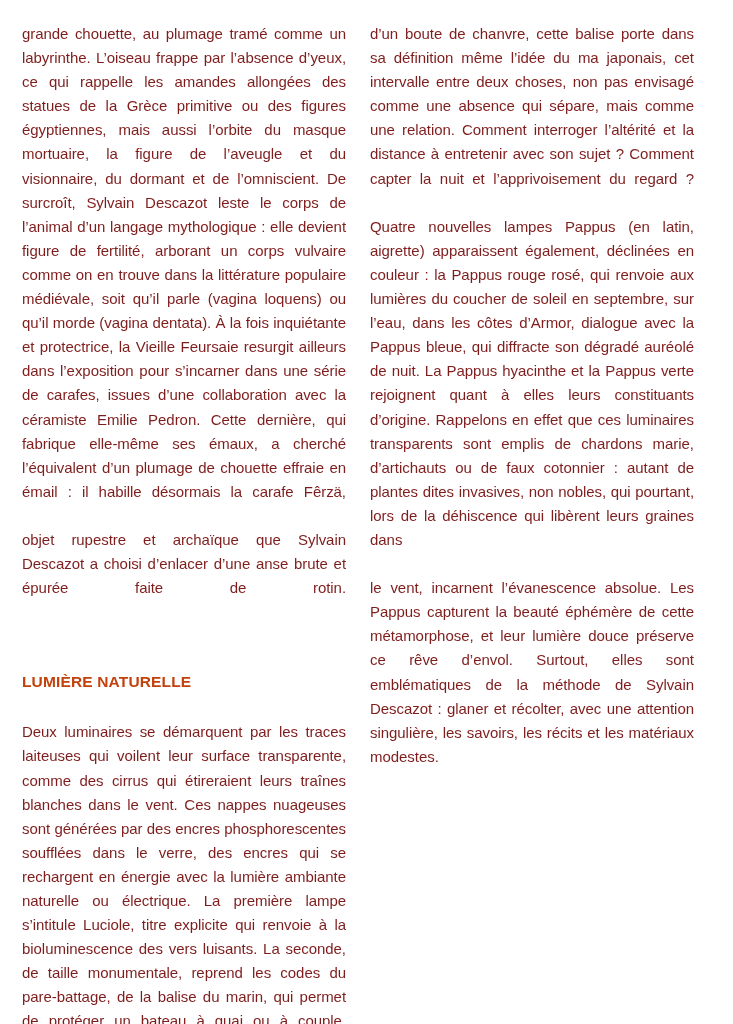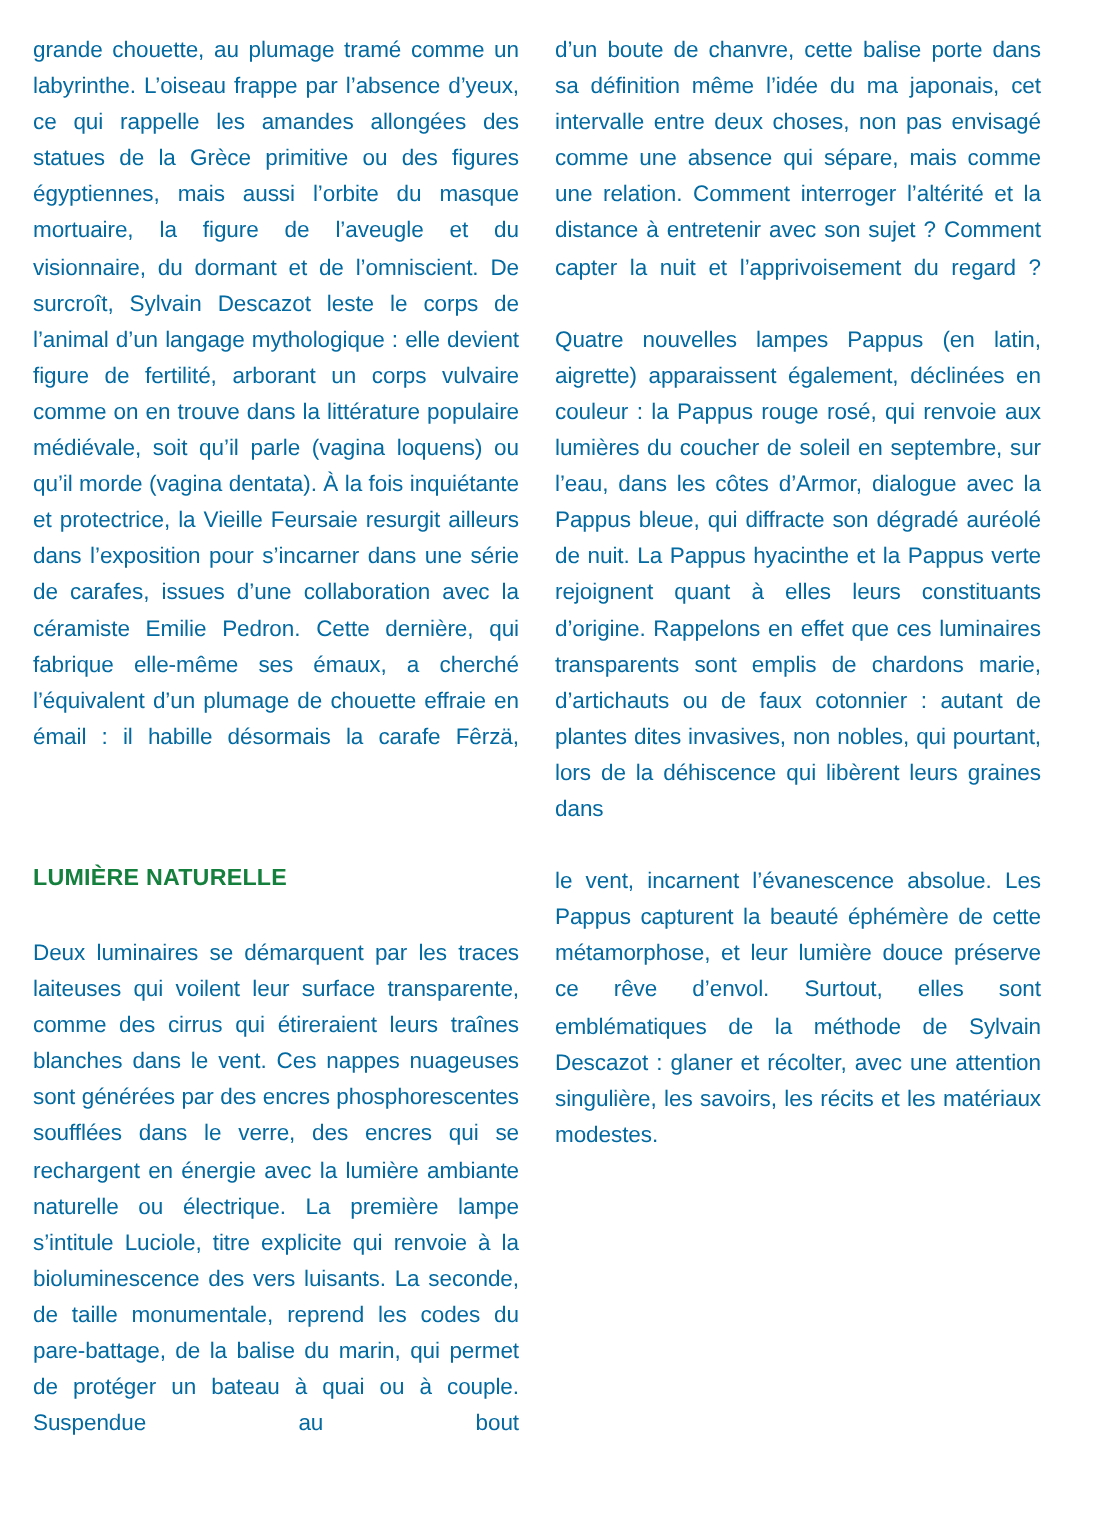--- a/index.html
+++ b/index.html
@@ -33,21 +33,21 @@
 
   .column {
     width: 324px;
     flex: 0 0 324px;
   }
 
   p.body-text {
     margin: 0;
     font-size: 15px;
     line-height: 24.1px;
-    color: #0369a1;
+    color: #7f1d1d;
     text-align: justify;
     text-justify: inter-word;
     letter-spacing: -0.05px;
     word-spacing: 0px;
     hyphens: none;
   }
 
   
   p.body-text + p.body-text {
     margin-top: 0;
@@ -63,21 +63,21 @@
     display: inline-block;
     width: 100%;
   }
 
   h2.section-heading {
     margin: 0;
     padding: 0;
     font-size: 15.5px;
     line-height: 22px;
     font-weight: bold;
-    color: #15803d;
+    color: #c2410c;
     letter-spacing: 0.15px;
     text-transform: none;
     text-align: left;
   }
 
   .heading-block {
     margin-top: 47px;
     margin-bottom: 27px;
   }
 
@@ -92,20 +92,21 @@
 </style>
 </head>
 <body>
 
 <div class="page">
   <div class="columns">
 
     <div class="column">
       <p class="body-text">grande chouette, au plumage tramé comme un labyrinthe. L’oiseau frappe par l’absence d’yeux, ce qui rappelle les amandes allongées des statues de la Grèce primitive ou des figures égyptiennes, mais aussi l’orbite du masque mortuaire, la figure de l’aveugle et du visionnaire, du dormant et de l’omniscient. De surcroît, Sylvain Descazot leste le corps de l’animal d’un langage mythologique : elle devient figure de fertilité, arborant un corps vulvaire comme on en trouve dans la littérature populaire médiévale, soit qu’il parle (vagina loquens) ou qu’il morde (vagina dentata). À la fois inquiétante et protectrice, la Vieille Feursaie resurgit ailleurs dans l’exposition pour s’incarner dans une série de carafes, issues d’une collaboration avec la céramiste Emilie Pedron. Cette dernière, qui fabrique elle-même ses émaux, a cherché l’équivalent d’un plumage de chouette effraie en émail : il habille désormais la carafe Fêrzä,</p>
 
+      <p class="body-text spaced-before">objet rupestre et archaïque que Sylvain Descazot a choisi d’enlacer d’une anse brute et épurée faite de rotin.</p>
 
       <div class="heading-block">
         <h2 class="section-heading">LUMIÈRE NATURELLE</h2>
       </div>
 
 
       <p class="body-text">Deux luminaires se démarquent par les traces laiteuses qui voilent leur surface transparente, comme des cirrus qui étireraient leurs traînes blanches dans le vent. Ces nappes nuageuses sont générées par des encres phosphorescentes soufflées dans le verre, des encres qui se rechargent en énergie avec la lumière ambiante naturelle ou électrique. La première lampe s’intitule Luciole, titre explicite qui renvoie à la bioluminescence des vers luisants. La seconde, de taille monumentale, reprend les codes du pare-battage, de la balise du marin, qui permet de protéger un bateau à quai ou à couple. Suspendue au bout</p>
     </div>
 
     <div class="column">

